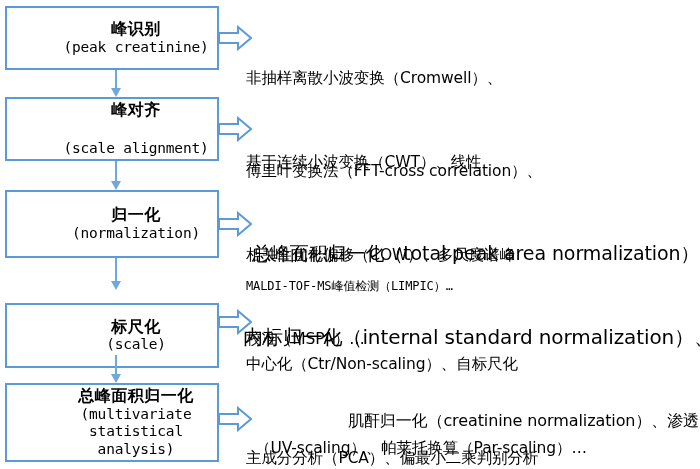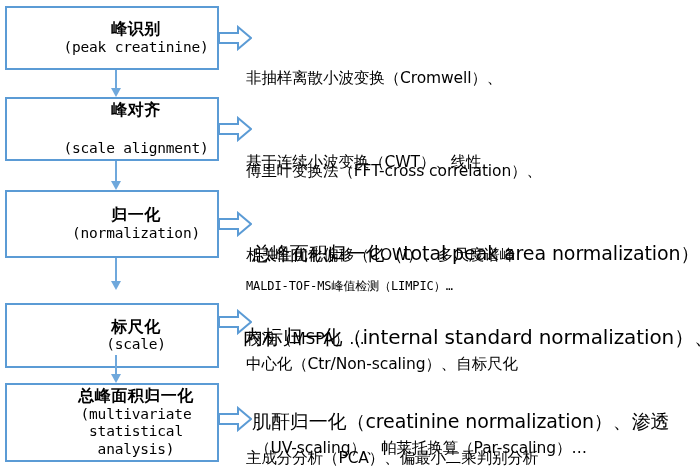--- a/index.html
+++ b/index.html
@@ -152,21 +152,21 @@
     <div class="box-en">(normalization)</div>
   </div>
   <div class="barrow" style="top:211px;">
     <svg width="34" height="26" viewBox="0 0 34 26">
       <path d="M1 8 H20 V2 L33 13 L20 24 V18 H1 Z" fill="#ffffff" stroke="#5b9bd5" stroke-width="2" stroke-linejoin="miter"></path>
     </svg>
   </div>
   <div class="desc" style="top:183px;left:243px;width:456px;font-size:14.5px;">
     <span class="ln indent" style="font-size:19px;">总峰面积归一化（total peak area normalization）、</span>
     <span class="ln" style="font-size:20px;">内标归一化（internal standard normalization）、</span>
-    <span class="ln indent" style="font-size:19px;">肌酐归一化（creatinine normalization）、渗透</span>
+    <span class="ln indent" style="font-size:16px;text-align:right;">肌酐归一化（creatinine normalization）、渗透</span>
     
   </div>
   <div class="vconn" style="top:258px;height:32px;">
     <div class="stem" style="height:24px;"></div>
     <div class="head" style="top:23px;"></div>
   </div>
 
   <div class="box" style="top:290px;height:65px;margin-top:13px;">
     <div class="box-cn">标尺化</div>
     <div class="box-en">(scale)</div>

